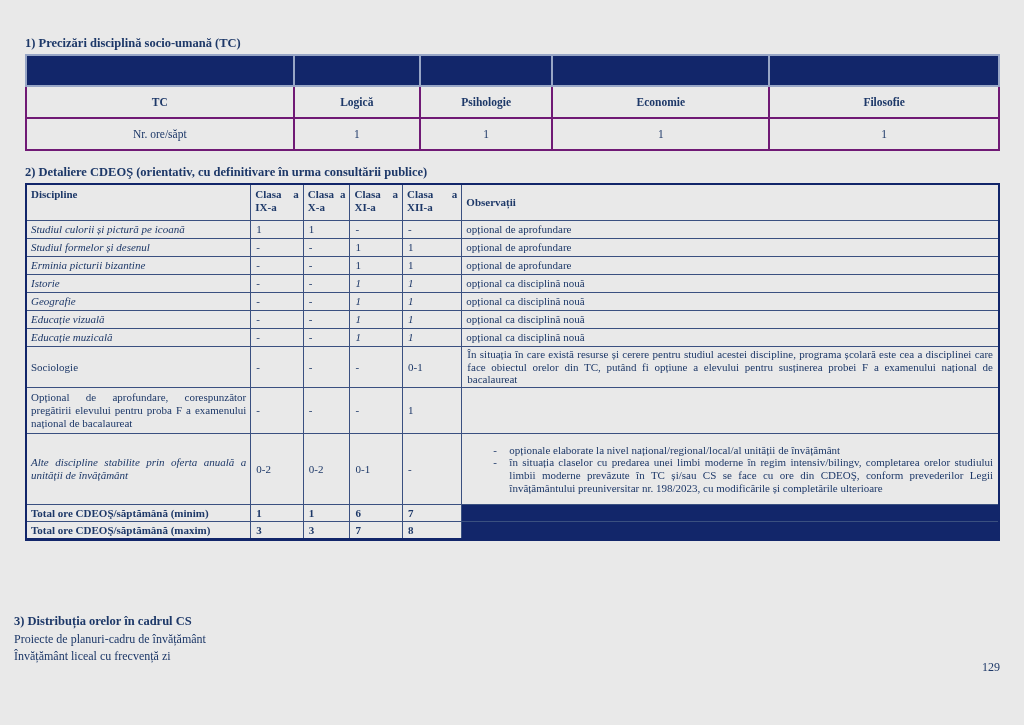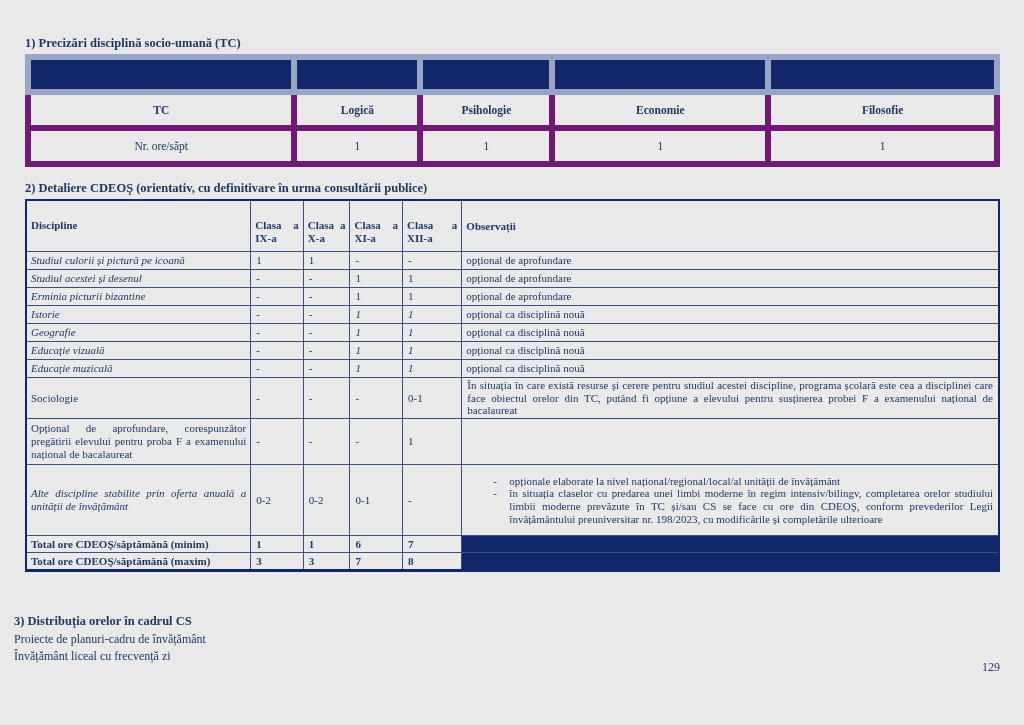--- a/index.html
+++ b/index.html
@@ -20,42 +20,42 @@
     font-weight:bold;
     font-size:12.5px;
     line-height:15px;
     margin:0 0 3px 0;
   }
   table { width:100%; border-collapse:collapse; table-layout:fixed; }
 
   
   .t1 { border:2px solid #12266a; }
   .t1 td {
-    border:6px solid #701a75;
+    border:2px solid #701a75;
     text-align:center;
     font-size:11.5px;
     line-height:14px;
     height:16px;
     padding:7px 2px;
     overflow:hidden;
   }
   .t1 tr.navy td { background:#12266a; border-color:#98a6c6; height:15px; }
   .t1 tr.cols td { font-weight:bold; }
 
   
   .t2 { border:2px solid #12266a; border-bottom:3px solid #12266a; margin-top:1px; }
   .t2 td {
     border:1px solid #3a5080;
     font-size:11px;
     line-height:13px;
     padding:1px 4px;
     vertical-align:middle;
     overflow:hidden;
   }
-  .t2 tr.hdr td { font-weight:bold; height:31px; vertical-align:top; padding-top:18px; }
+  .t2 tr.hdr td { font-weight:bold; height:31px; vertical-align:top; padding-top:3px; }
   .t2 tr.hdr td.cls { text-align:justify; }
   .t2 tr.hdr td.obs-h { vertical-align:middle; padding-top:1px; }
   .t2 td.name  { text-align:left; }
   .t2 td.it    { font-style:italic;margin-left:40px; }
   .t2 td.just  { text-align:justify; }
   .t2 td.num   { text-align:left; padding-left:5px; }
   .t2 td.num.it{ font-style:italic; }
   .t2 tr.r  td { height:15px; }
   .t2 tr.soc td { height:38px; }
   .t2 tr.opt td { height:43px; }
@@ -141,21 +141,21 @@
 
     <tr class="r">
       <td class="name it">Studiul culorii și pictură pe icoană</td>
       <td class="num">1</td>
       <td class="num">1</td>
       <td class="num">-</td>
       <td class="num">-</td>
       <td class="name">opțional de aprofundare</td>
     </tr>
     <tr class="r">
-      <td class="name it">Studiul acestei și desenul</td>
+      <td class="name it">Studiul formelor și desenul</td>
       <td class="num">-</td>
       <td class="num">-</td>
       <td class="num">1</td>
       <td class="num">1</td>
       <td class="name">opțional de aprofundare</td>
     </tr>
     <tr class="r">
       <td class="name it">Erminia picturii bizantine</td>
       <td class="num">-</td>
       <td class="num">-</td>

